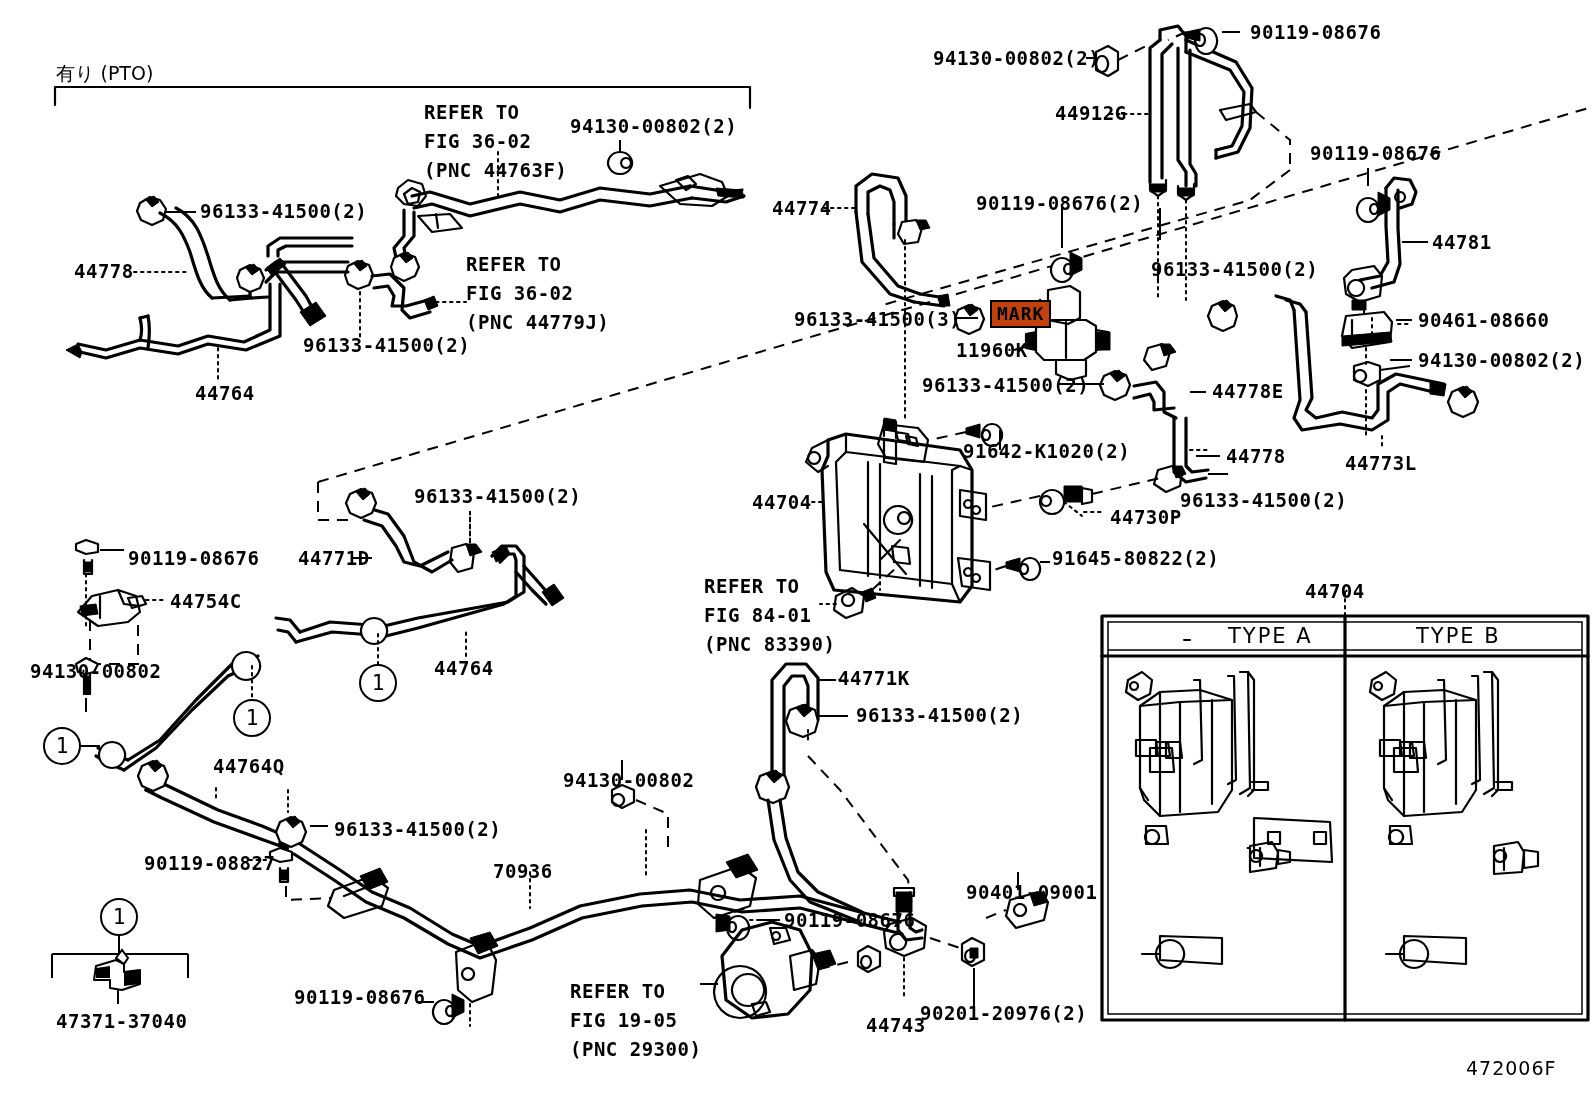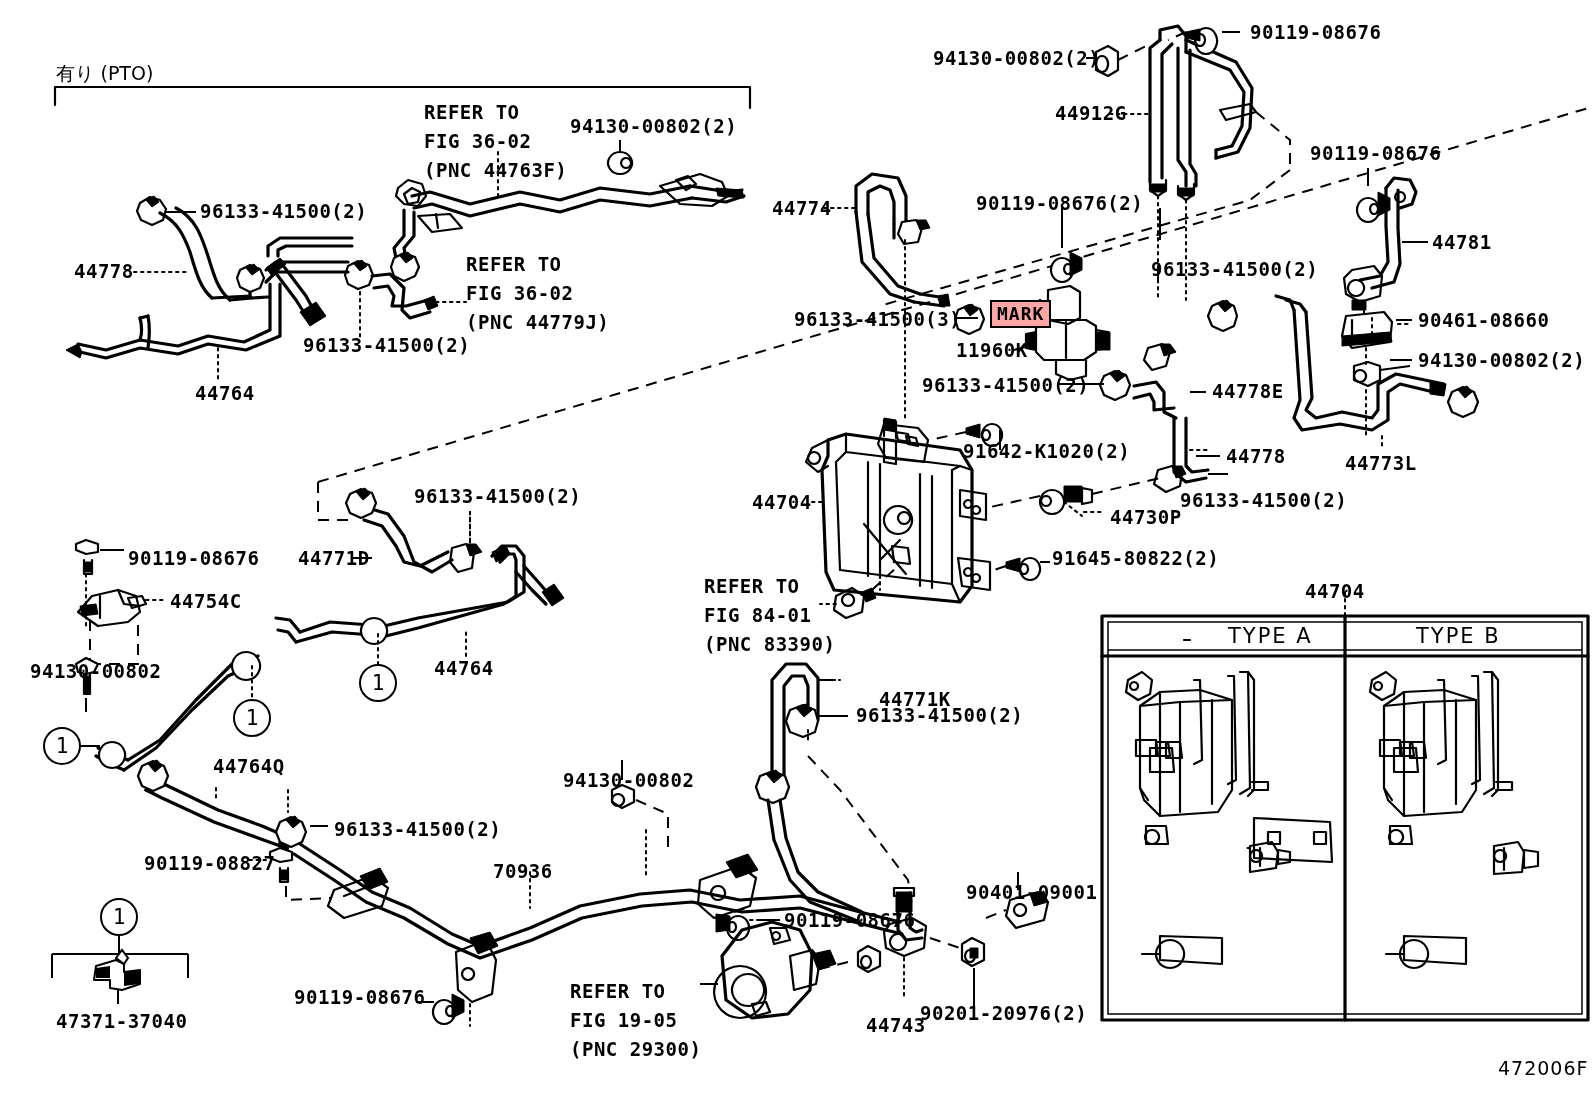--- a/index.html
+++ b/index.html
@@ -45,21 +45,21 @@
     position:absolute;
     width:38px;height:38px;border:2.5px solid #000;border-radius:50%;
     background:#fff;
     font-family:"DejaVu Sans Mono","Liberation Mono",monospace;
     font-size:21px;font-weight:400;color:#000;
     display:flex;align-items:center;justify-content:center;
     box-sizing:border-box;
   }
   .markbox{
     position:absolute;
-    border:2.5px solid #000;background:#fca5a5;
+    border:2.5px solid #000;background:#c2410c;
     font-family:"DejaVu Sans Mono","Liberation Mono",monospace;
     font-weight:700;font-size:18px;letter-spacing:1px;color:#000;
     padding:1px 5px 2px 5px;
   }
 </style>
 </head>
 <body>
 
 <div id="stage">
 
@@ -701,21 +701,21 @@
   <div class="lbl" style="left:434px;top:655px;">44764</div>
 
   <div class="lbl" style="left:128px;top:545px;">90119-08676</div>
   <div class="lbl" style="left:170px;top:588px;">44754C</div>
   <div class="lbl" style="left:30px;top:658px;">94130-00802</div>
   <div class="lbl" style="left:213px;top:753px;">44764Q</div>
   <div class="lbl" style="left:334px;top:816px;">96133-41500(2)</div>
   <div class="lbl" style="left:144px;top:850px;">90119-08827</div>
   <div class="lbl" style="left:493px;top:858px;">70936</div>
   <div class="lbl" style="left:563px;top:767px;">94130-00802</div>
-  <div class="lbl" style="left:838px;top:686px;margin-left:41px;">44771K</div>
+  <div class="lbl" style="left:838px;top:665px;">44771K</div>
   <div class="lbl" style="left:856px;top:702px;">96133-41500(2)</div>
   <div class="lbl" style="left:294px;top:984px;">90119-08676</div>
   <div class="lbl" style="left:784px;top:907px;">90119-08676</div>
   <div class="lbl ml" style="left:570px;top:977px;">REFER TO
 FIG 19-05
 (PNC 29300)</div>
   <div class="lbl" style="left:866px;top:1012px;">44743</div>
   <div class="lbl" style="left:920px;top:1000px;">90201-20976(2)</div>
   <div class="lbl" style="left:966px;top:879px;">90401-09001</div>
   <div class="lbl" style="left:56px;top:1008px;">47371-37040</div>
@@ -734,15 +734,15 @@
       <path d="M124 972 L140 970 L140 984 L124 986 Z" fill="#000"></path>
       <path d="M96 968 L110 966 L110 978 L96 978 Z" fill="#000"></path>
       <path d="M118 990 L118 1004" fill="none" stroke="#000" stroke-width="2"></path>
     </g>
   </svg>
 
   <div class="inset-hdr" style="left:1184px;top:624px;margin-left:44px;">TYPE A</div>
   <div class="inset-hdr" style="left:1416px;top:624px;">TYPE B</div>
   <div class="lbl" style="left:1305px;top:578px;">44704</div>
 
-  <div class="code" style="left:1466px;top:1057px;margin-left:32px;">472006F</div>
+  <div class="code" style="left:1466px;top:1057px;">472006F</div>
 
 </div>
 
 </body></html>

